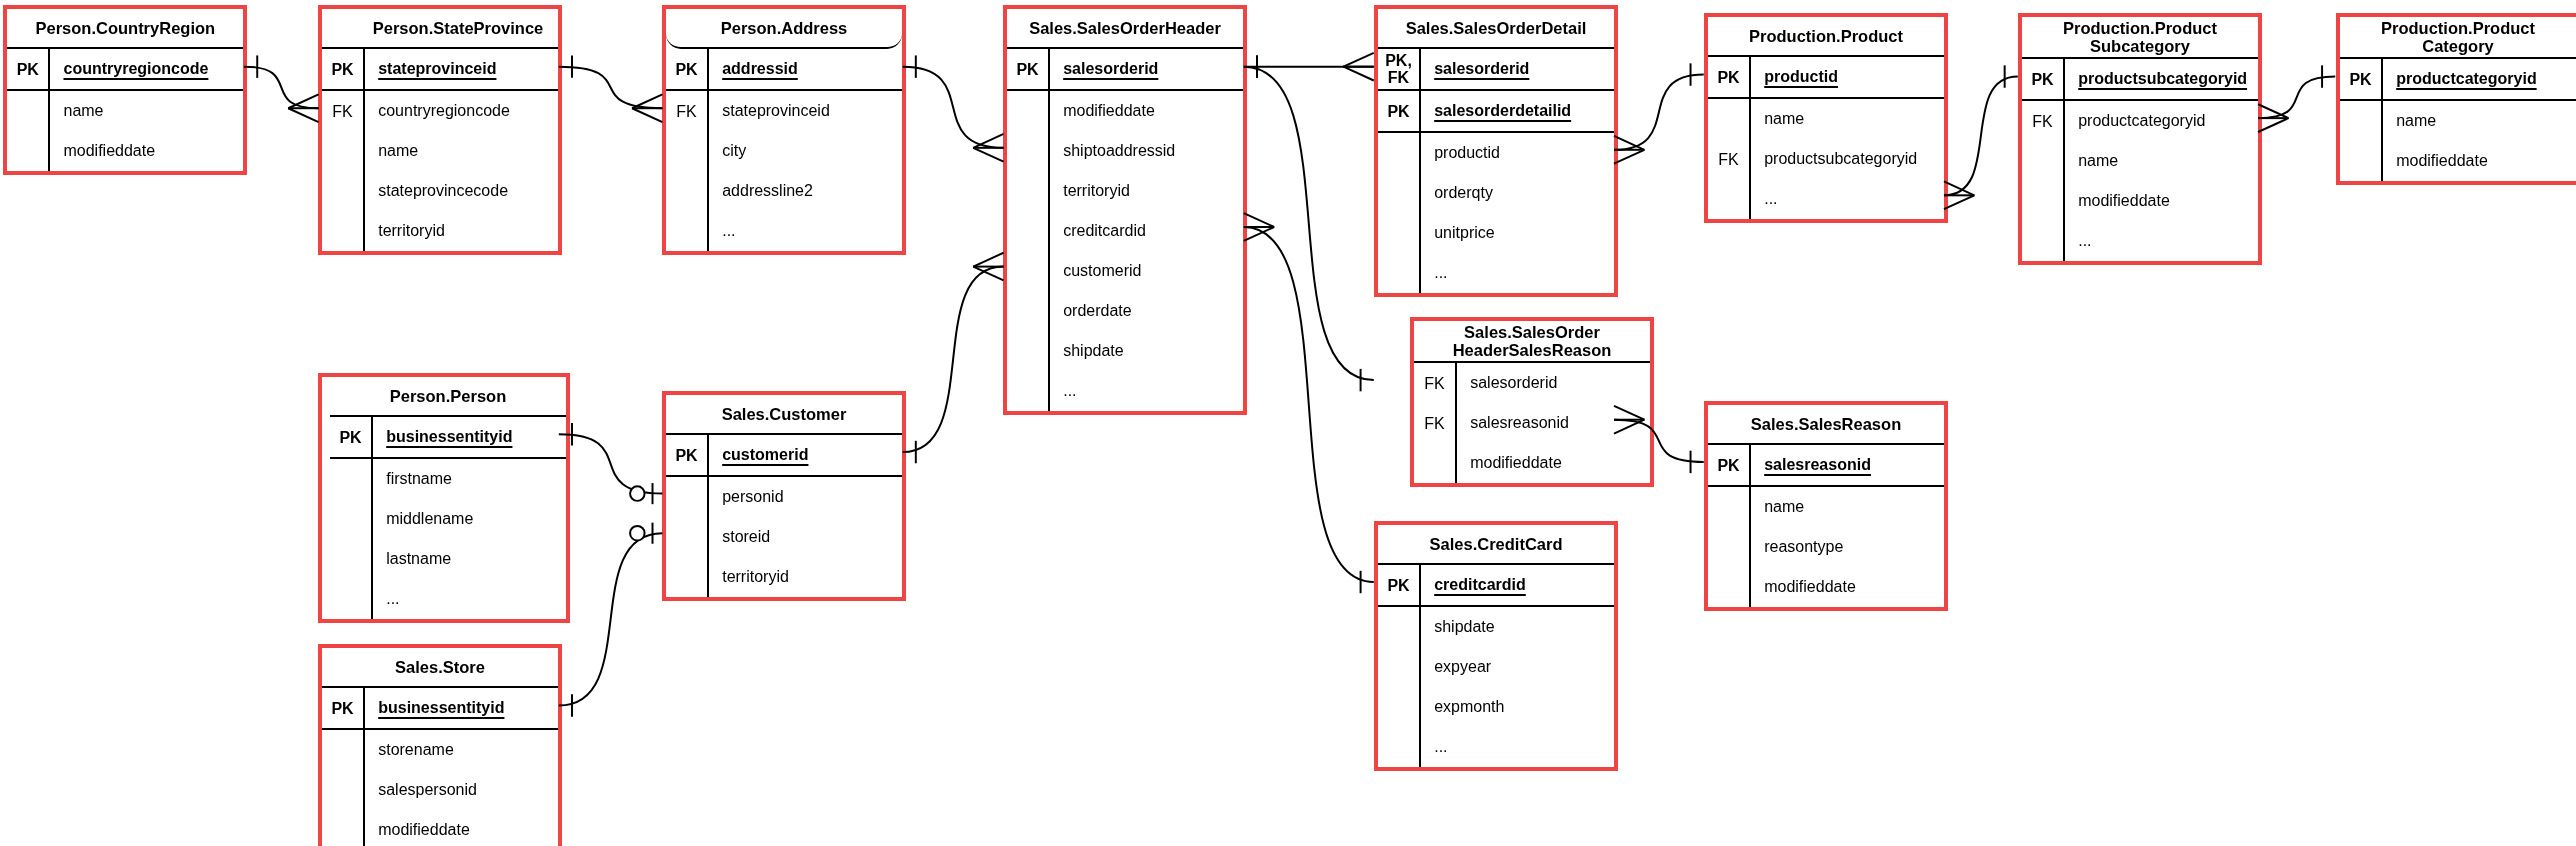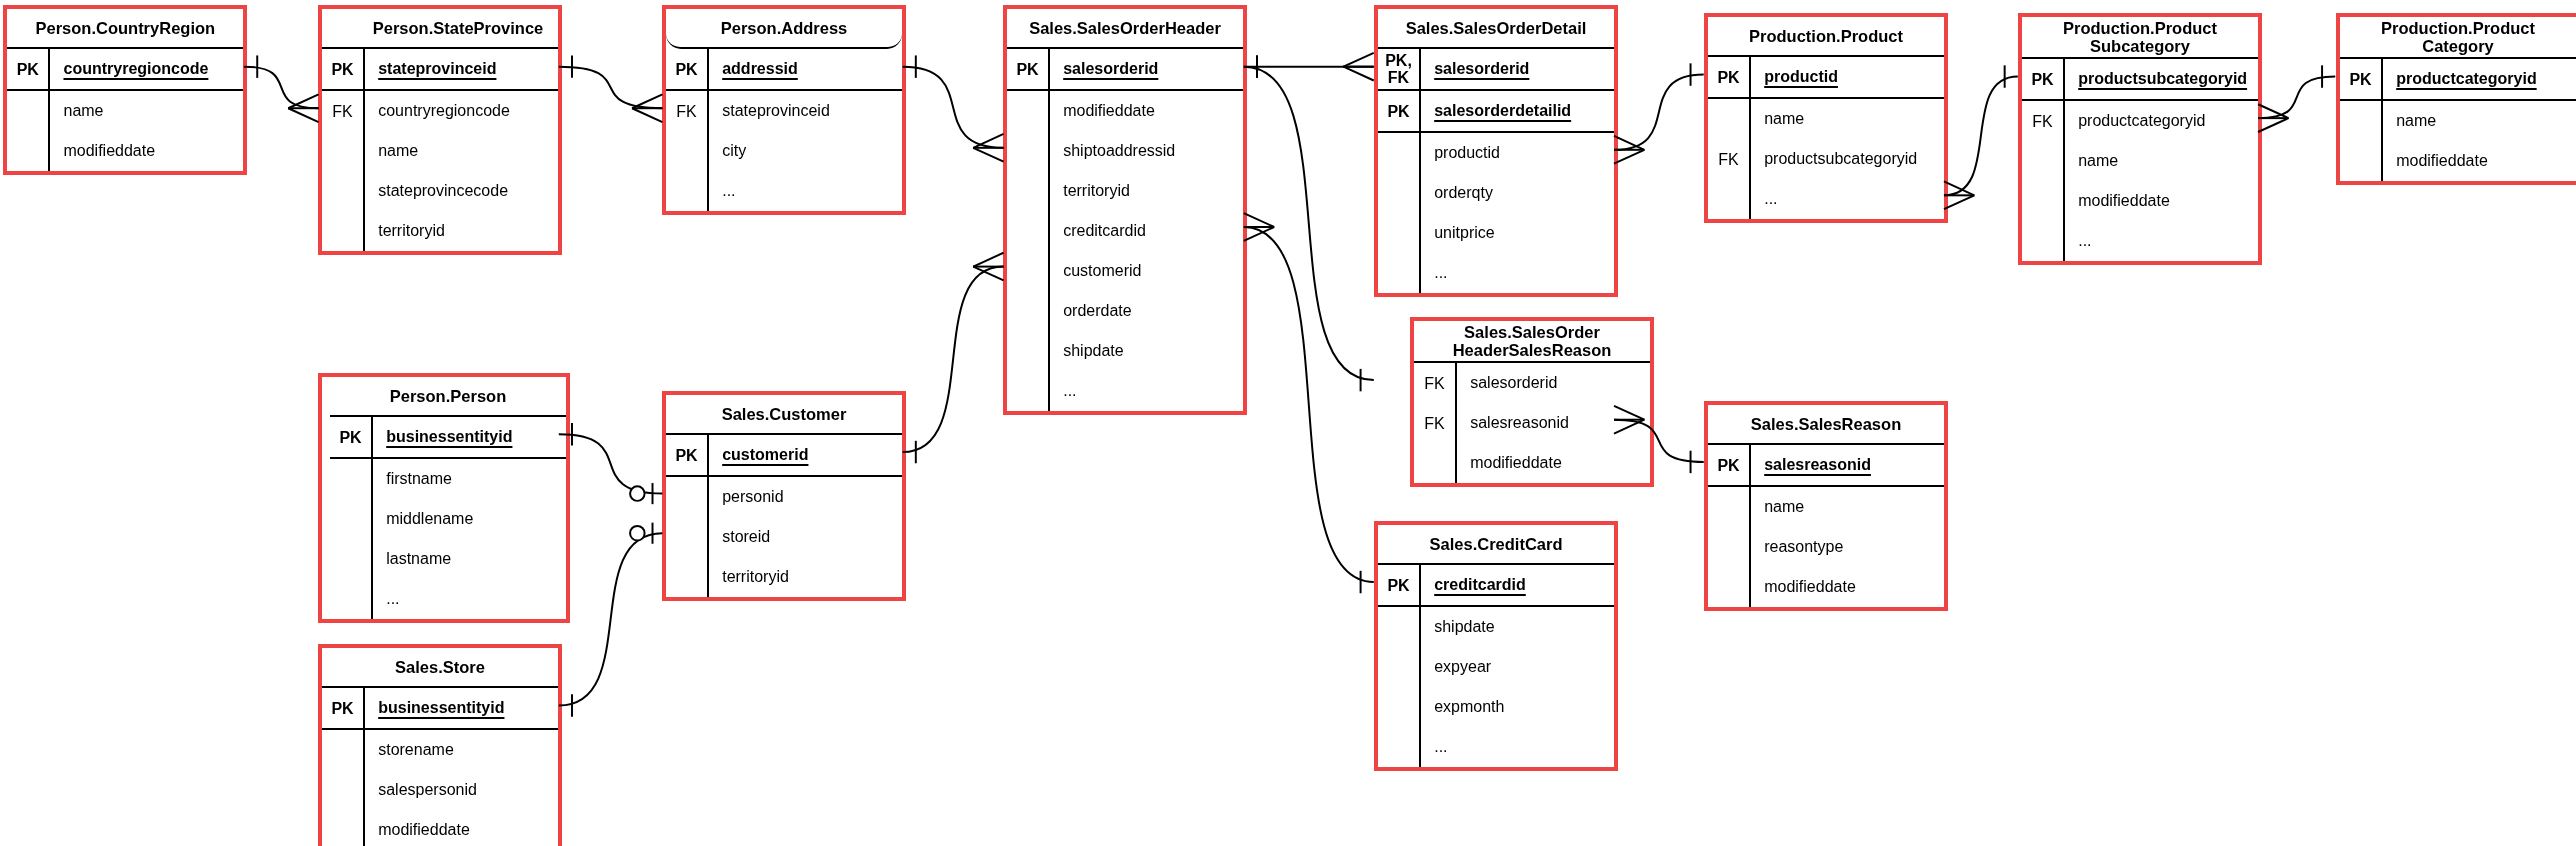--- a/index.html
+++ b/index.html
@@ -199,20 +199,24 @@
         <div class="errow">
           <span class="erkey">FK</span>
           <span class="ername">stateprovinceid</span>
         </div>
         <div class="errow">
           <span class="erkey"></span>
           <span class="ername">city</span>
         </div>
         <div class="errow">
           <span class="erkey"></span>
+          <span class="ername">addressline2</span>
+        </div>
+        <div class="errow">
+          <span class="erkey"></span>
           <span class="ername">...</span>
         </div>
       </div>
     </div>
     <div class="ertable" style="left: 1003px; top: 5.3px; width: 236px;">
       <div class="ertitle" style="height: 38px;">Sales.SalesOrderHeader</div>
       <div class="ergroup">
         <div class="errow">
           <span class="erkey bold">PK</span>
           <span class="ername pk">salesorderid</span>

